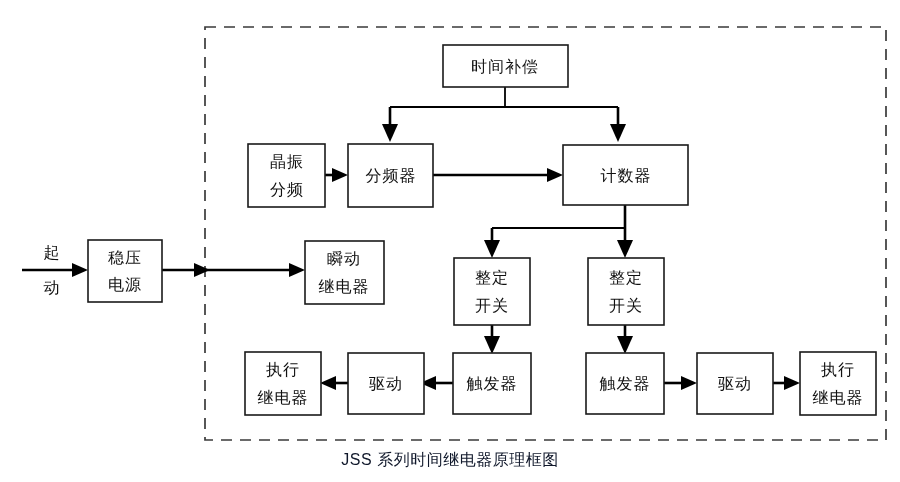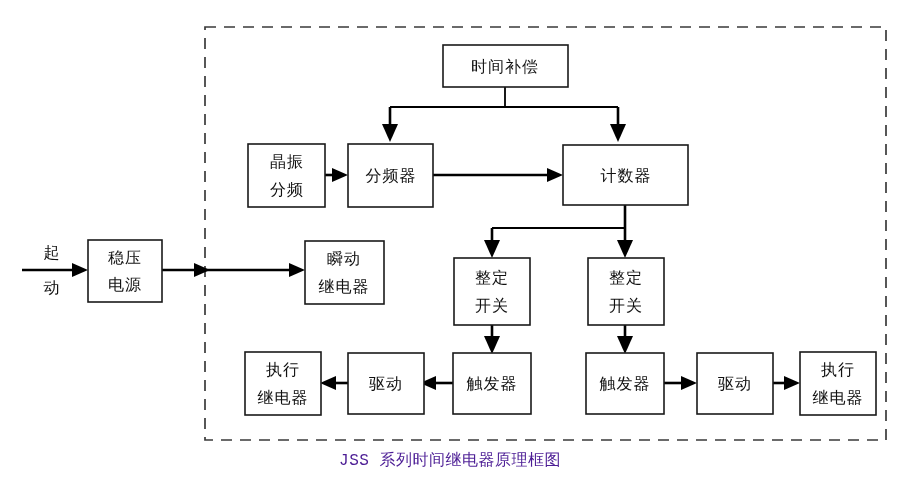--- a/index.html
+++ b/index.html
@@ -63,23 +63,23 @@
     fill: #111111;
     text-anchor: middle;
     letter-spacing: 1px;
   }
   .caption-text {
     position: absolute;
     left: 0;
     width: 900px;
     top: 450px;
     text-align: center;
-    font-family: Liberation Mono, monospace;
+    font-family: Liberation Sans, sans-serif;
     font-size: 16px;
-    color: #4c1d95;
+    color: #0f172a;
     letter-spacing: 0.5px;
   }
 </style>
 </head>
 <body>
 
 <div id="canvas">
 
   <svg id="diagram-svg" viewBox="0 0 900 482">
 

